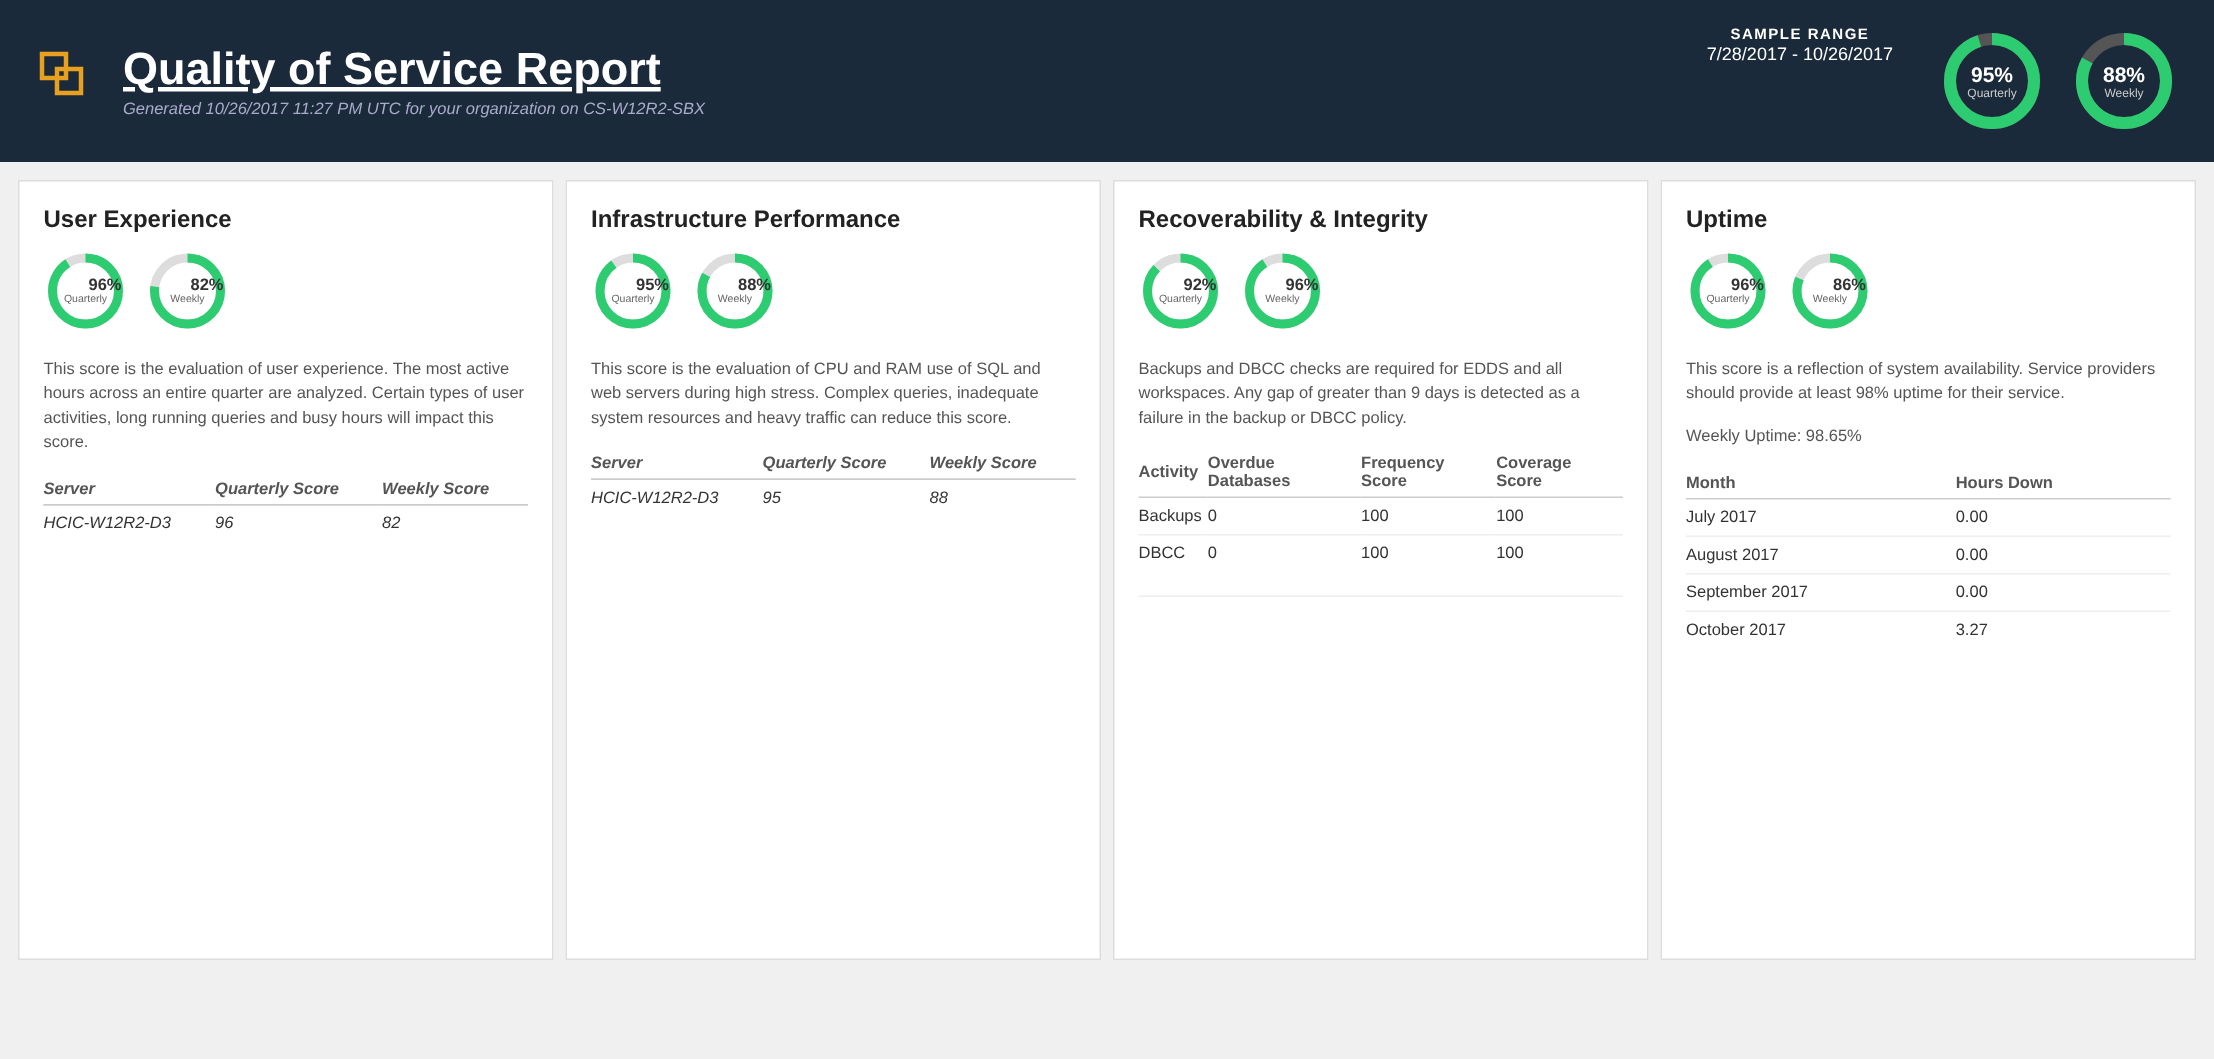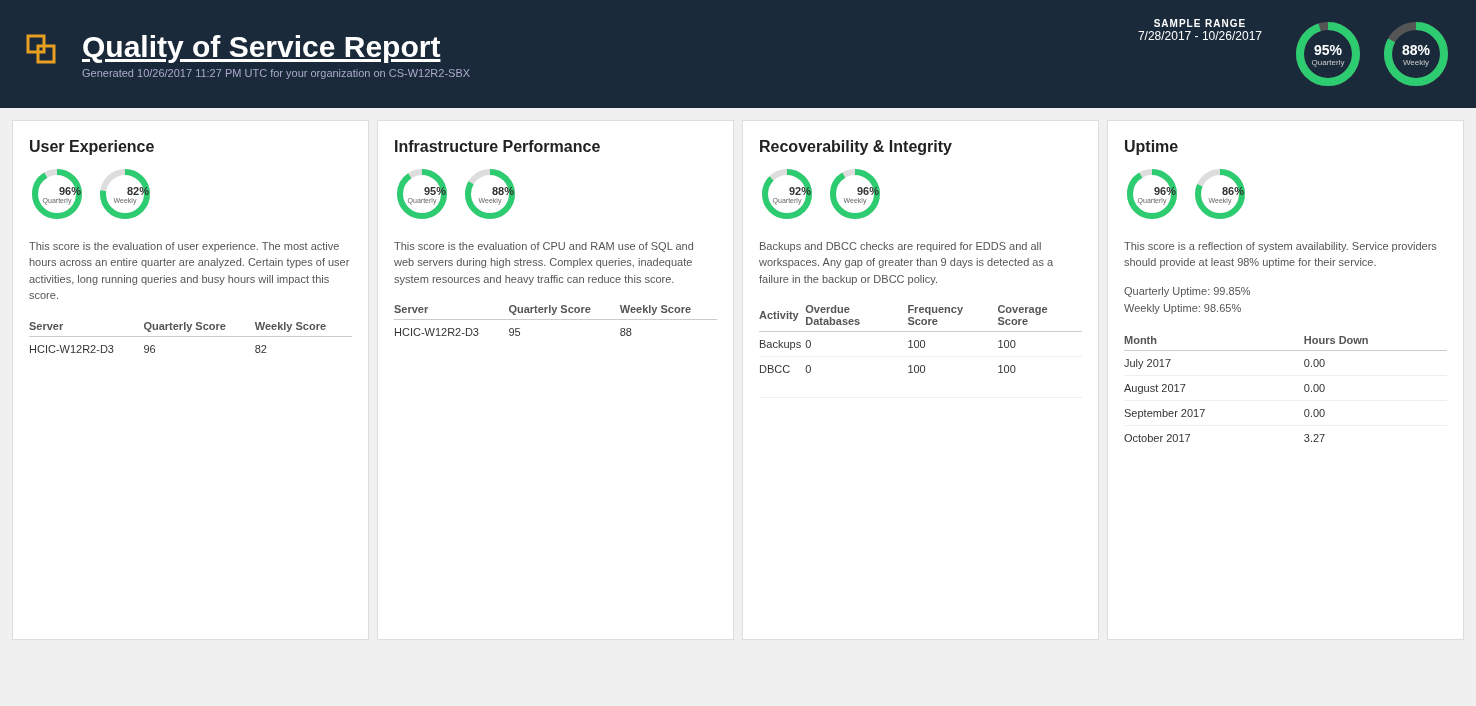--- a/index.html
+++ b/index.html
@@ -10,21 +10,21 @@
       background: #1a2a3a;
       color: white;
       padding: 18px 24px;
       display: flex;
       align-items: center;
       justify-content: space-between;
     }
     .header-left { display: flex; align-items: center; gap: 14px; }
     .header-logo { width: 44px; height: 44px; }
     .header-title h1 { font-size: 30px; font-weight: bold; color: white; text-decoration: underline; }
-    .header-title p { font-size: 11px; color: #aac; margin-top: 3px; }
+    .header-title p { font-size: 11px; color: #aac; font-style: italic; margin-top: 3px; }
     .header-right { display: flex; align-items: flex-start; gap: 20px; }
     .sample-range { text-align: center; color: white; margin-right: 10px; }
     .sample-range .label { font-size: 10px; font-weight: bold; letter-spacing: 1px; }
     .sample-range .dates { font-size: 12px; }
     .header-gauges { display: flex; gap: 16px; }
 
     
     .donut-container { display: flex; flex-direction: column; align-items: center; }
     .donut-wrap { position: relative; width: 72px; height: 72px; }
     .donut-wrap svg { width: 72px; height: 72px; }
@@ -45,21 +45,21 @@
       border: 1px solid #ddd;
       flex: 1;
       padding: 16px;
       min-height: 520px;
     }
     .section-title { font-size: 16px; font-weight: bold; color: #222; margin-bottom: 8px; line-height: 1.3; }
     .section-desc { font-size: 11px; color: #555; line-height: 1.5; margin-bottom: 12px; }
     .section-gauges { display: flex; gap: 12px; margin-bottom: 16px; }
 
     
-    .score-table { width: 100%; border-collapse: collapse; margin-top: 2px; }
+    .score-table { width: 100%; border-collapse: collapse; margin-top: 2px; font-style: italic; }
     .score-table th {
       text-align: left; font-size: 11px; font-weight: bold; color: #555;
       border-bottom: 1px solid #ccc; padding: 4px 6px 4px 0;
     }
     .score-table td {
       font-size: 11px; color: #333;
       border-bottom: 1px solid #eee; padding: 6px 6px 6px 0;
     }
     .score-table tr:last-child td { border-bottom: none; }
 
@@ -318,21 +318,20 @@
           </svg>
           <div class="donut-label-sm">
             <div class="pct">86%</div>
             <div class="sub">Weekly</div>
           </div>
         </div>
       </div>
     </div>
     <div class="section-desc">This score is a reflection of system availability. Service providers should provide at least 98% uptime for their service.</div>
     <div class="uptime-text">
-      <div>Quarterly Uptime: 99.85%</div>
       <div>Weekly Uptime: 98.65%</div>
     </div>
     <table class="uptime-table">
       <thead>
         <tr>
           <th>Month</th>
           <th>Hours Down</th>
         </tr>
       </thead>
       <tbody id="uptime-tbody">

